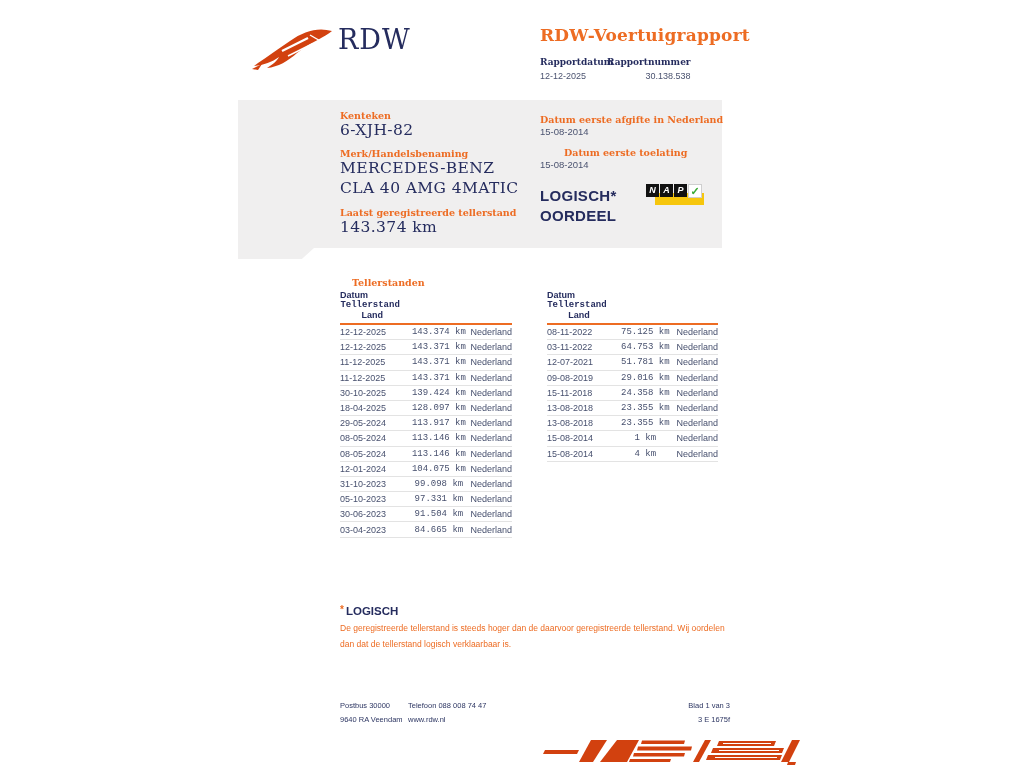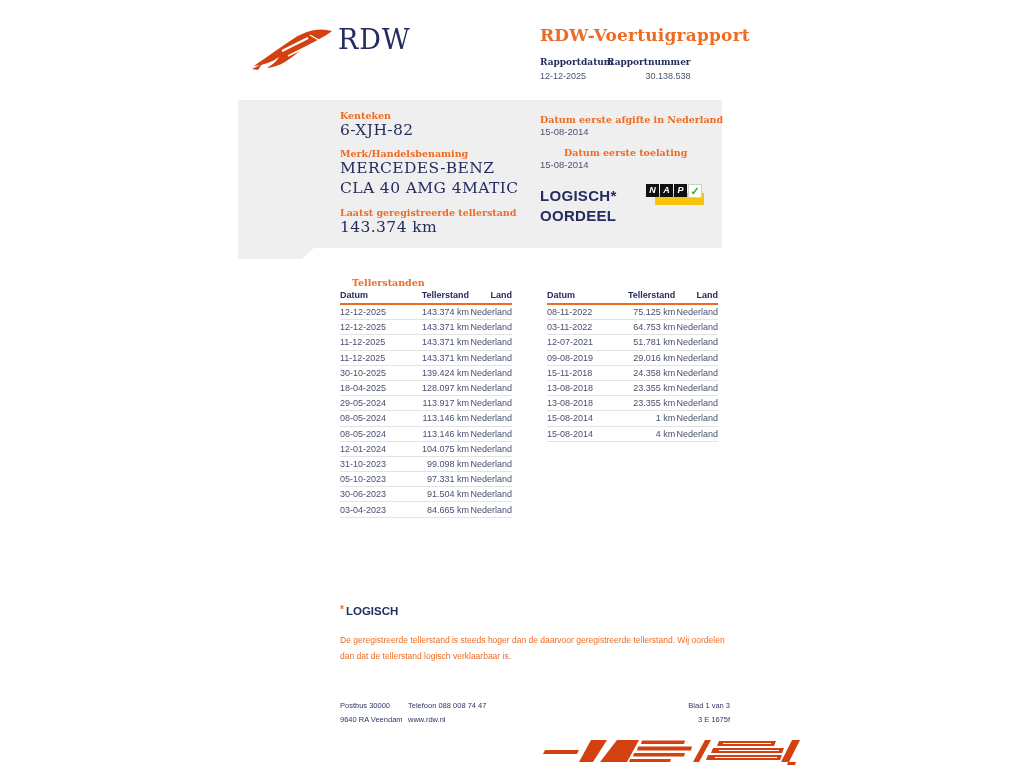--- a/index.html
+++ b/index.html
@@ -41,30 +41,30 @@
   .nap-sq{position:absolute;top:0;width:13px;height:13px;background:#111;color:#fff;
     font-size:9px;font-weight:bold;font-style:italic;text-align:center;line-height:13px;}
   .nap-check{position:absolute;left:42px;top:0;width:14px;height:14px;background:#fff;border:1px solid #cfcfcf;
     color:var(--check-green);font-size:11px;font-weight:bold;text-align:center;line-height:13px;}
 
   
   .section-title{left:352px;top:277px;font-family:"DejaVu Serif",serif;font-weight:bold;font-size:9.5px;color:var(--orange);}
   .mtable{width:172px;font-size:9px;color:var(--cell);}
   .mt-left{left:340px;top:290px;}
   .mt-right{left:547px;top:290px;width:171px;}
-  .t-head{display:flex;font-weight:bold;color:var(--navy);padding-bottom:3px;border-bottom:2px solid var(--orange);}
+  .t-head{display:flex;font-weight:bold;color:var(--navy);padding-bottom:3px;border-bottom:2px solid var(--orange);flex-direction:column;}
   .t-row{display:flex;height:15.2px;align-items:center;border-bottom:1px solid #e3e3e3;}
   .c-datum{width:40%;text-align:left;}
-  .c-teller{width:35%;text-align:right;}
+  .c-teller{width:35%;text-align:center;font-family:Liberation Mono, monospace;}
   .c-land{width:25%;text-align:right;}
 
   
   .verdict-title{left:340px;top:604px;font-size:11.5px;font-weight:bold;color:var(--navy);}
   .verdict-title .star{color:var(--orange);font-size:10px;vertical-align:2px;margin-right:2px;}
-  .verdict-text{left:340px;top:621px;width:400px;font-size:8.5px;line-height:15.5px;color:var(--orange);margin-top:12px;}
+  .verdict-text{left:340px;top:621px;width:400px;font-size:8.5px;line-height:15.5px;color:var(--orange);}
 
   
   .foot{font-size:7.5px;color:#2e3763;}
   .foot-r{text-align:right;width:80px;}
   .f-c1{left:340px;} .f-c2{left:408px;} .f-c3{left:650px;}
   .f-r1{top:701px;} .f-r2{top:715px;}
 
   
   .bottom-art{left:543px;top:736px;width:260px;height:31px;}
 </style>

